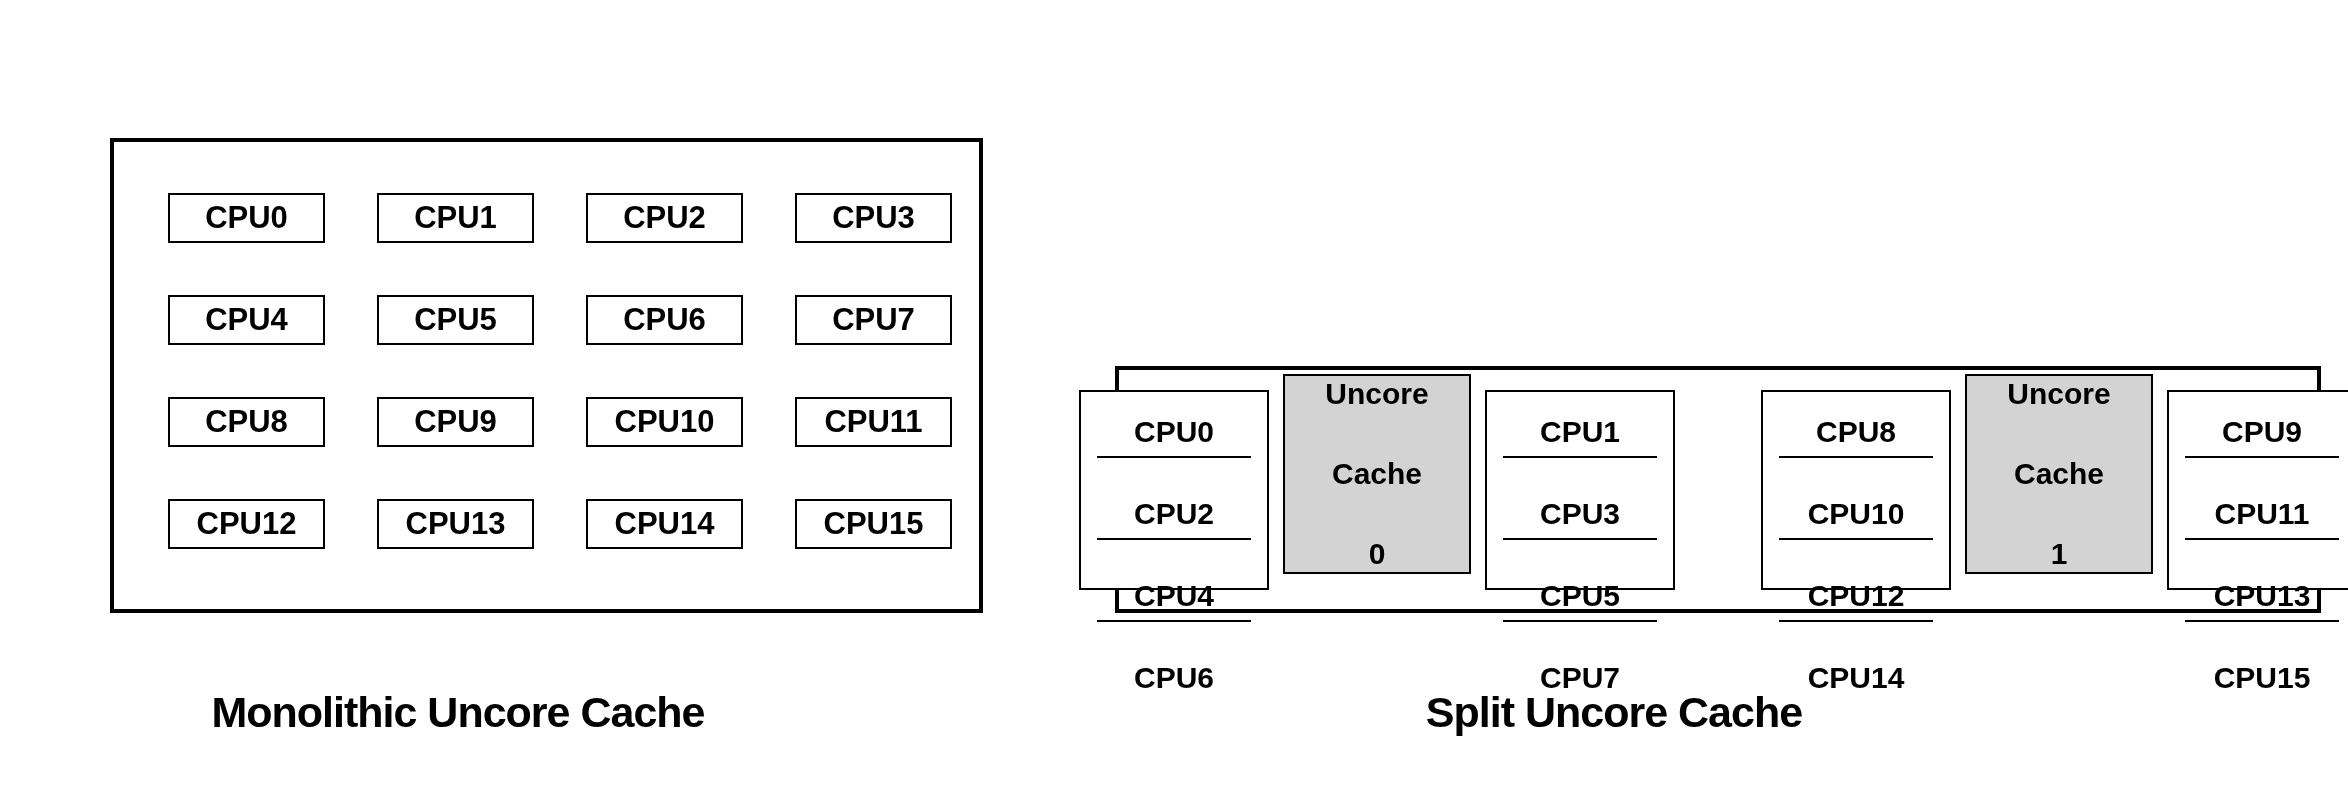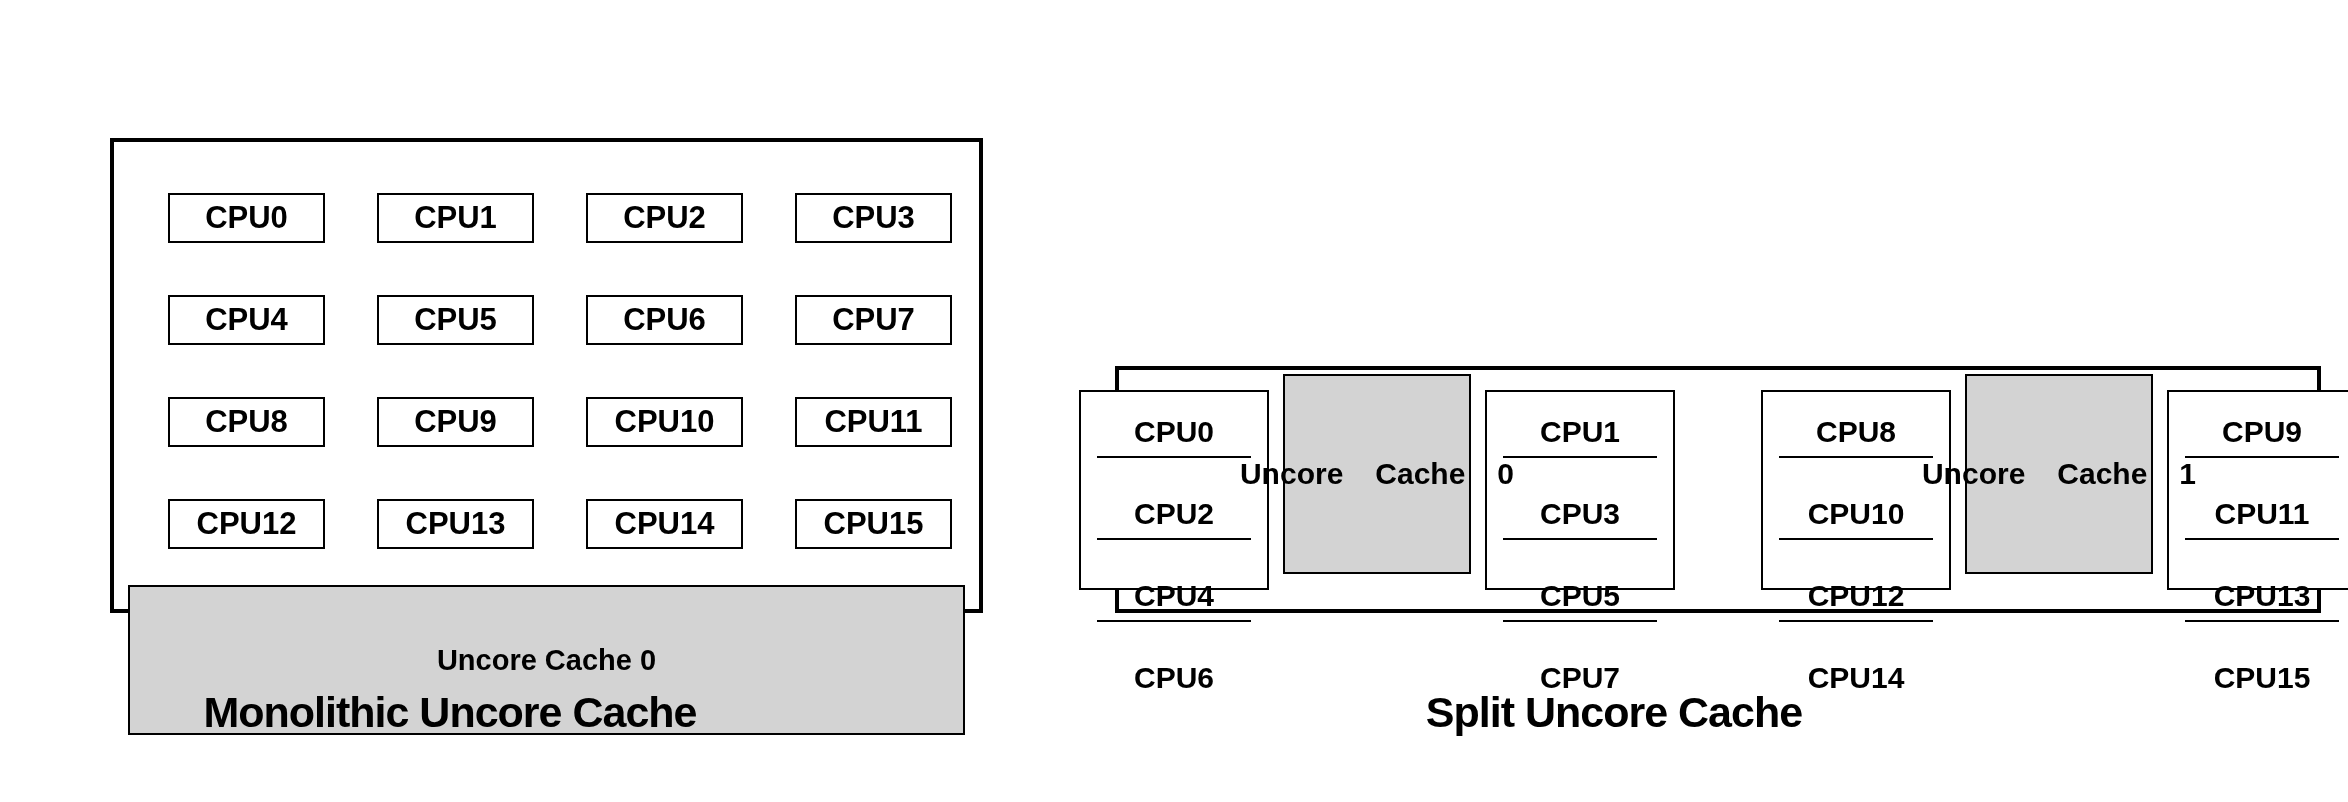--- a/index.html
+++ b/index.html
@@ -43,32 +43,32 @@
   .split-row {
     height: 50px; flex: 0 0 auto;
     border-bottom: 2px solid #000;
     display: flex; align-items: center; justify-content: center;
     font-weight: bold; font-size: 30px;
   }
   .split-row:last-child { border-bottom: none; height: 48px; }
   .split-cache {
     width: 188px; height: 200px; margin: 0 -2px;
     border: 2px solid #000; background: var(--cache-fill, #d3d3d3);
-    display: flex; align-items: center; justify-content: center;
+    display: flex; flex-direction: column; align-items: center; justify-content: center;
     font-weight: bold; font-size: 30px; line-height: 48px; text-align: center;
     position: relative; z-index: 1;
   }
 
   
   .caption {
     position: absolute; top: 640px; width: 680px;
     text-align: center; font-weight: bold; font-size: 43px;
     letter-spacing: -1px; white-space: nowrap;
   }
-  .caption-mono  { left: 62px; }
+  .caption-mono  { left: 70px; }
   .caption-split { left: 1226px; }
 </style>
 </head>
 <body>
 
 <div class="mono-outer">
   <div class="mono-grid">
     <div class="cpu-cell">CPU0</div>
     <div class="cpu-cell">CPU1</div>
     <div class="cpu-cell">CPU2</div>
@@ -79,21 +79,20 @@
     <div class="cpu-cell">CPU7</div>
     <div class="cpu-cell">CPU8</div>
     <div class="cpu-cell">CPU9</div>
     <div class="cpu-cell">CPU10</div>
     <div class="cpu-cell">CPU11</div>
     <div class="cpu-cell">CPU12</div>
     <div class="cpu-cell">CPU13</div>
     <div class="cpu-cell">CPU14</div>
     <div class="cpu-cell">CPU15</div>
   </div>
-  <div class="mono-cache">Uncore Cache 0</div>
 </div>
 
 <div class="caption caption-mono">Monolithic Uncore Cache</div>
 
 <div class="split-outer">
 
   <div class="split-group">
     <div class="split-col">
       <div class="split-row">CPU0</div>
       <div class="split-row">CPU2</div>

